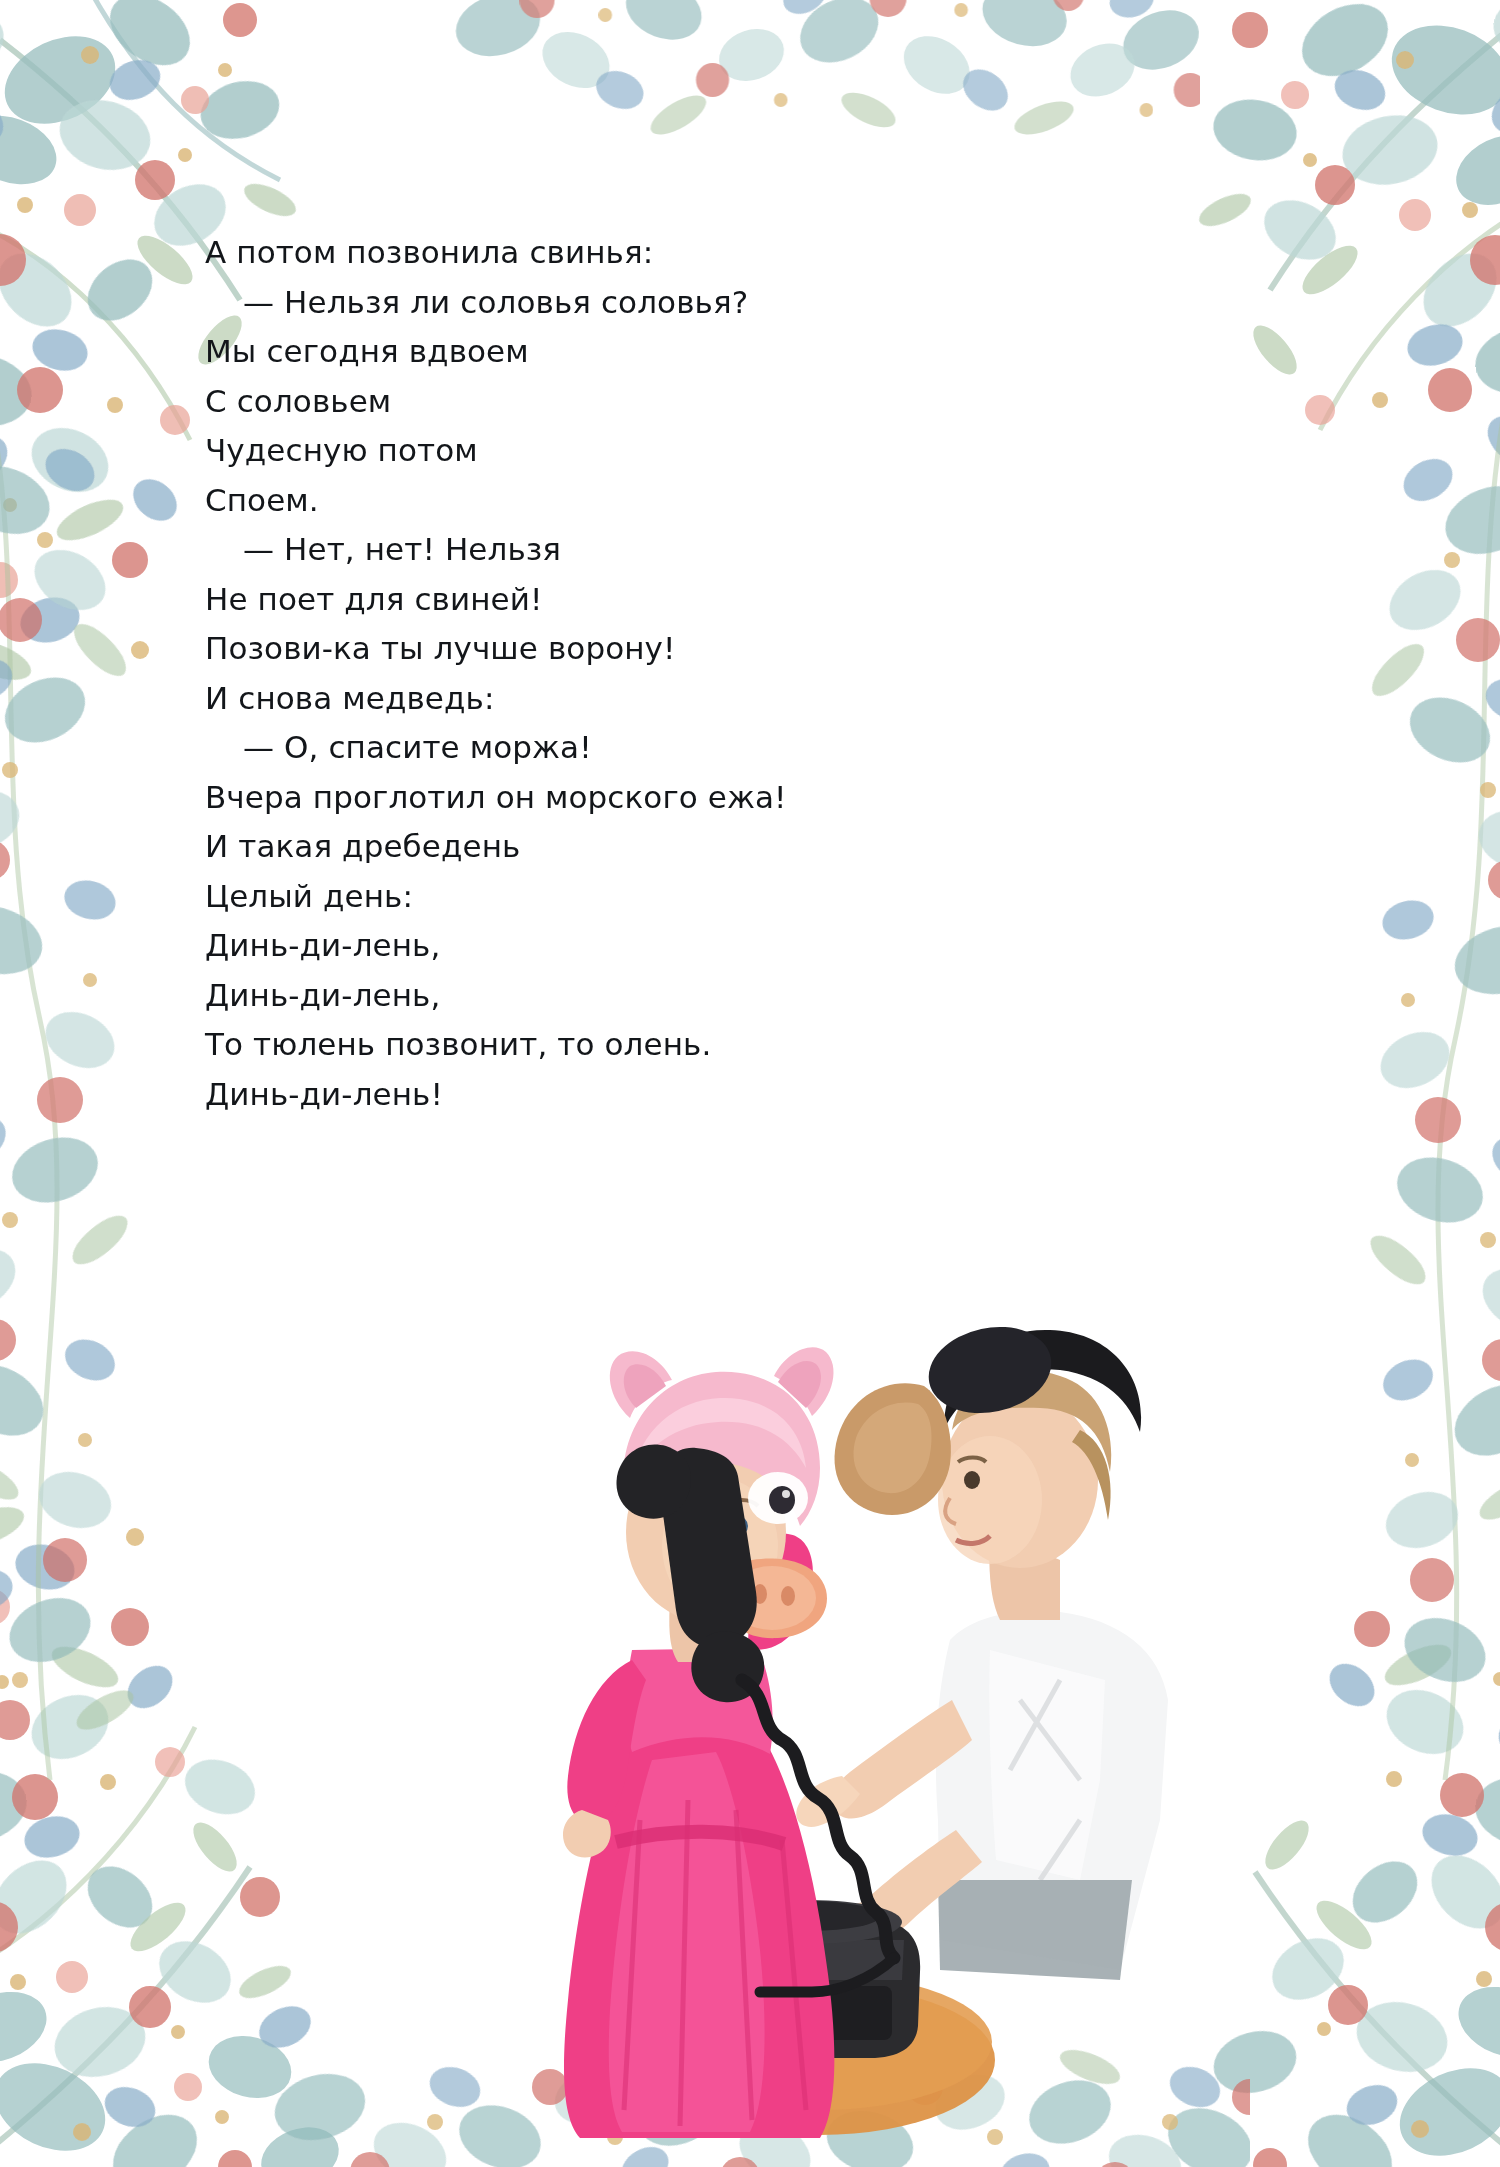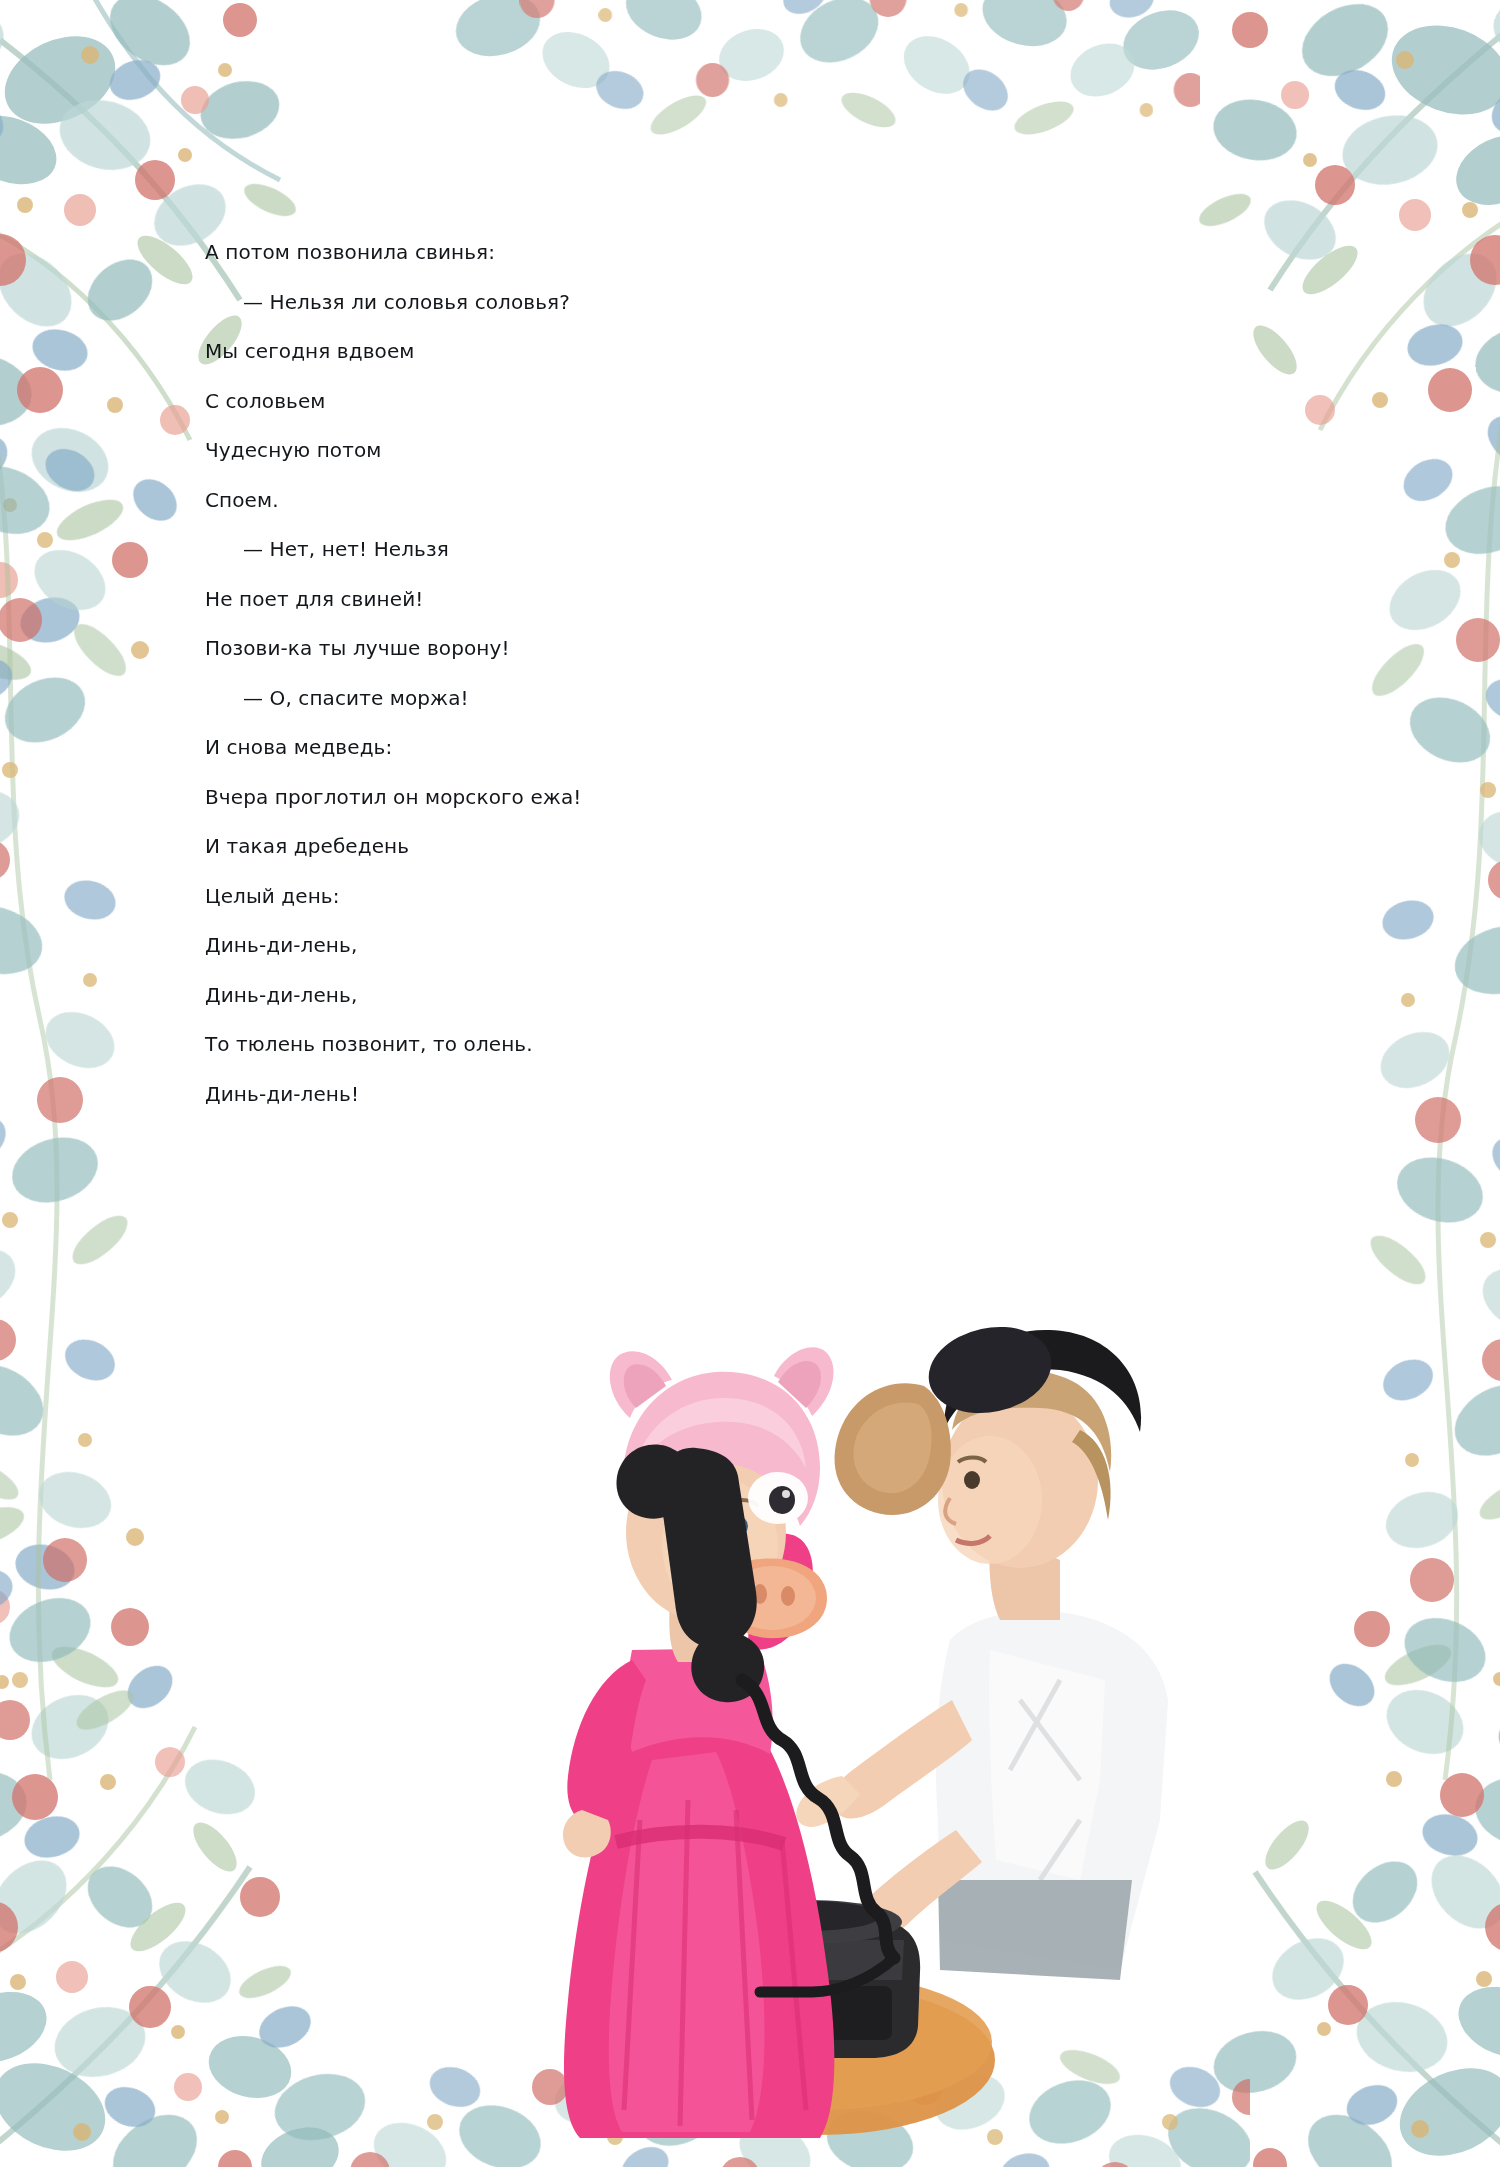--- a/index.html
+++ b/index.html
@@ -65,21 +65,21 @@
 
   
   .poem {
     position: absolute;
     left: 205px;
     top: 228px;
     width: 820px;
     z-index: 5;
   }
   .poem-line {
-    font-size: 20px;
+    font-size: 31px;
     line-height: 49.5px;
     color: #13161a;
     white-space: pre;
     letter-spacing: 0.1px;
   }
   .poem-line.indent {
     padding-left: 38px;
   }
 
   
@@ -538,22 +538,22 @@
   <div class="poem">
     <div class="poem-line">А потом позвонила свинья:</div>
     <div class="poem-line indent">— Нельзя ли соловья соловья?</div>
     <div class="poem-line">Мы сегодня вдвоем</div>
     <div class="poem-line">С соловьем</div>
     <div class="poem-line">Чудесную потом</div>
     <div class="poem-line">Споем.</div>
     <div class="poem-line indent">— Нет, нет! Нельзя</div>
     <div class="poem-line">Не поет для свиней!</div>
     <div class="poem-line">Позови-ка ты лучше ворону!</div>
+    <div class="poem-line">И снова медведь:</div>
     <div class="poem-line indent">— О, спасите моржа!</div>
-    <div class="poem-line">И снова медведь:</div>
     <div class="poem-line">Вчера проглотил он морского ежа!</div>
     <div class="poem-line">И такая дребедень</div>
     <div class="poem-line">Целый день:</div>
     <div class="poem-line">Динь-ди-лень,</div>
     <div class="poem-line">Динь-ди-лень,</div>
     <div class="poem-line">То тюлень позвонит, то олень.</div>
     <div class="poem-line">Динь-ди-лень!</div>
   </div>
 
   <div class="photo-area">

